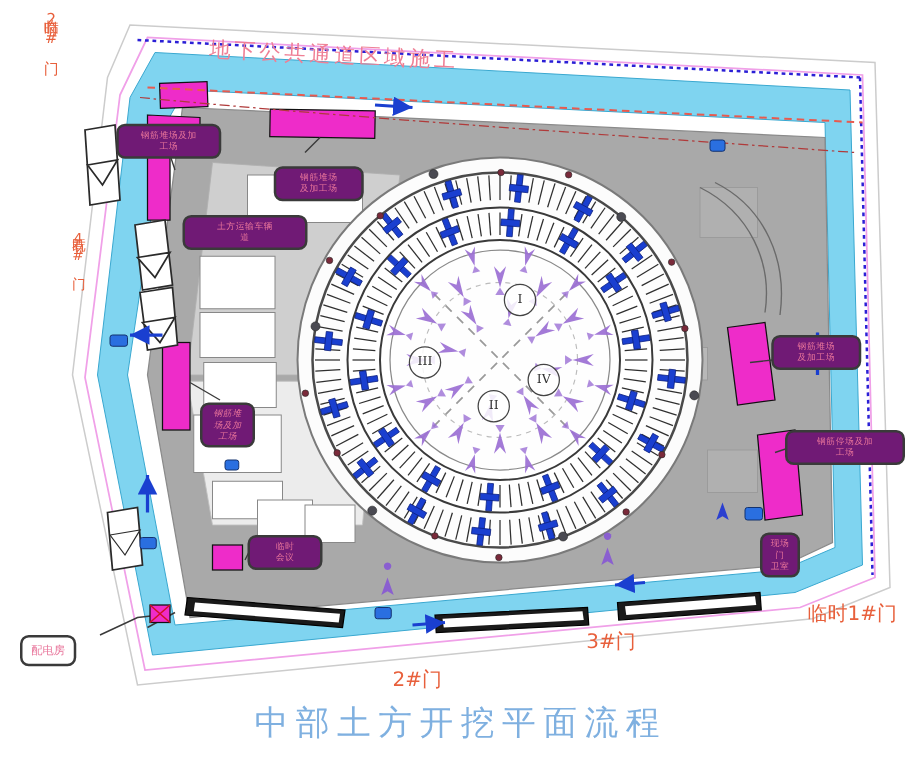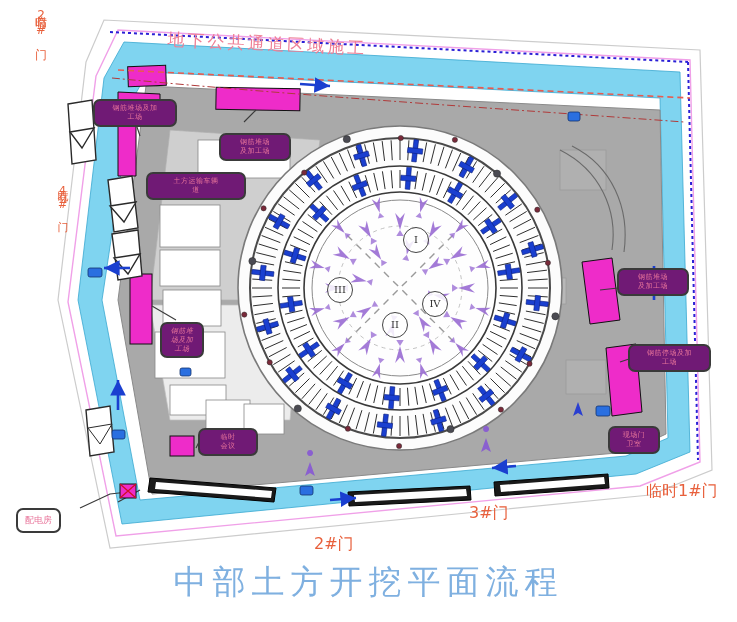--- a/index.html
+++ b/index.html
@@ -56,21 +56,21 @@
     writing-mode: vertical-rl;
     text-orientation: upright;
     letter-spacing: 1px;
   }
 
   
   #bottom-title {
     position: absolute;
     left: 0; top: 560px; width: 737px;
     text-align: center;
-    font-size: 33px;
+    font-size: 27px;
     color: #7fb0e0;
     letter-spacing: 6px;
     font-family: "DejaVu Serif", serif;
     z-index: 40;
   }
 
   
   .zone {
     position: absolute;
     width: 26px; height: 26px;
@@ -598,24 +598,24 @@
   <div class="callout" style="left:160px; top:322px; width:44px;font-style:italic;">钢筋堆
 场及加
 工场</div>
 
   <div class="callout" style="left:198px; top:428px; width:60px;">临时
 会议</div>
 
   <div class="callout" style="left:617px; top:268px; width:72px;">钢筋堆场
 及加工场</div>
 
-  <div class="callout" style="left:628px; top:344px; width:83px;">钢筋停场及加
+  <div class="callout" style="left:628px; top:344px; width:96px;">钢筋停场及加
 工场</div>
 
-  <div class="callout" style="left:608px; top:426px; width:52px;">现场门
+  <div class="callout" style="left:608px; top:426px; width:32px;">现场门
 卫室</div>
 
   <div class="plainbox" style="left:16px; top:508px;">配电房</div>
 
   <div class="redtxt big" style="left:168px; top:28px; transform: rotate(2.6deg); transform-origin: left top;">地下公共通道区域施工</div>
 
   <div class="redtxt vert" style="left:32px; top:6px; font-size:12px;">临时2#门</div>
 
   <div class="redtxt vert" style="left:54px; top:182px; font-size:11px;">既有4#门</div>
 

